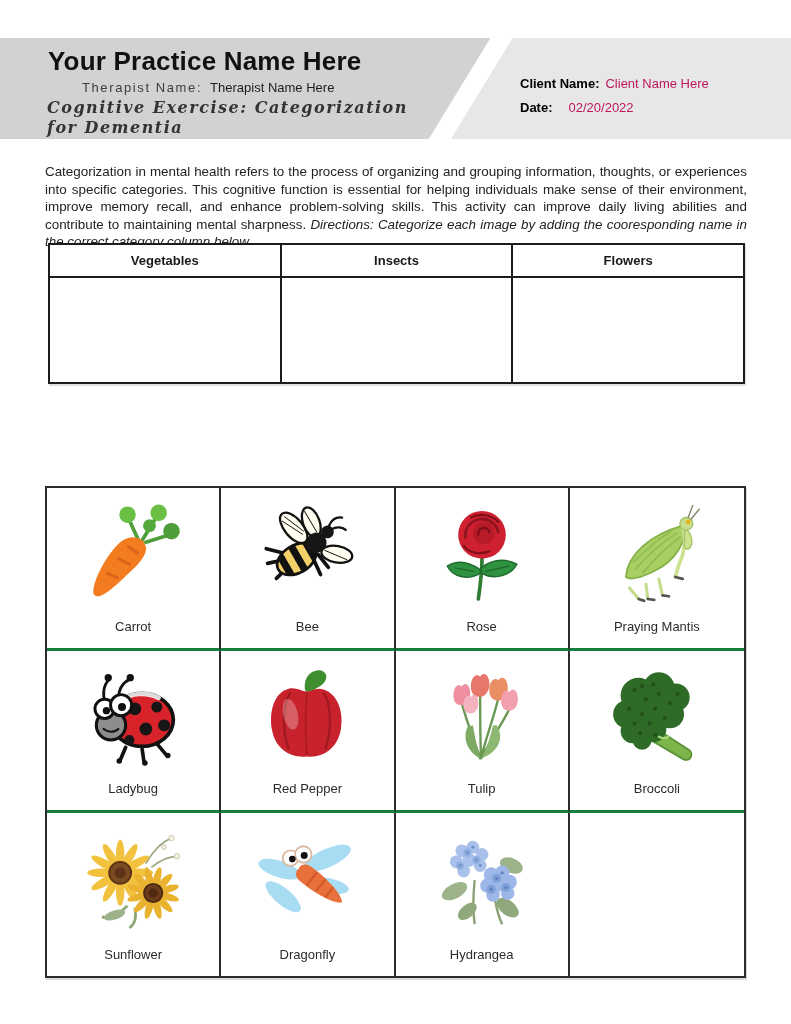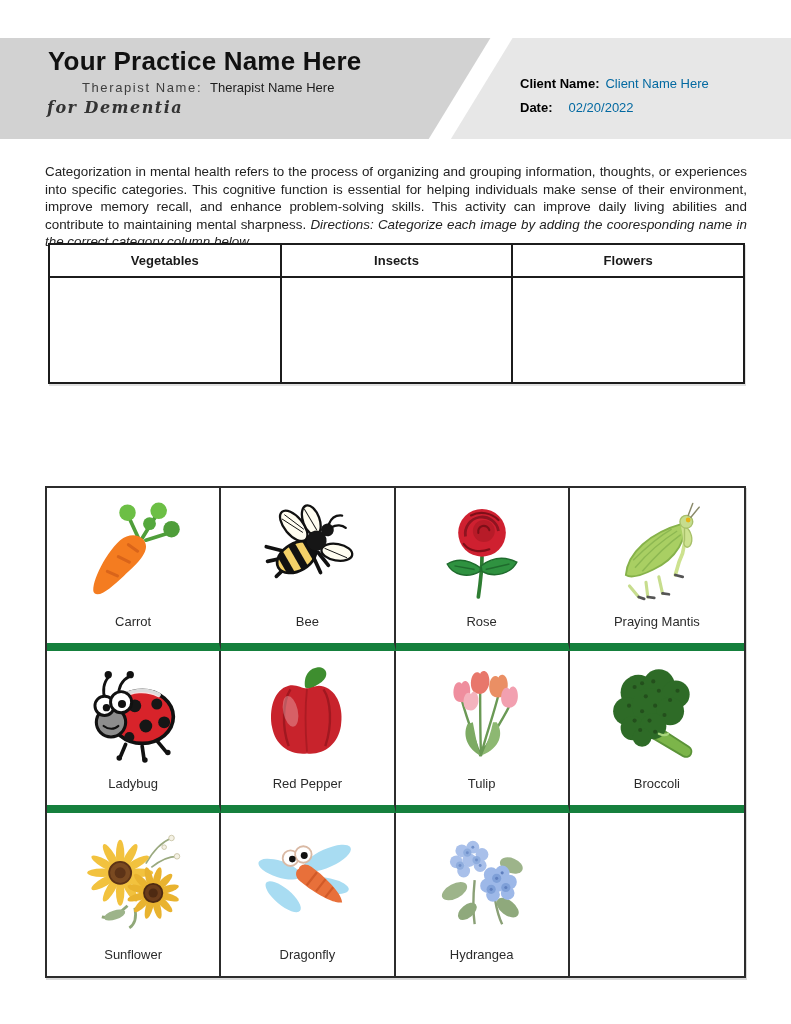--- a/index.html
+++ b/index.html
@@ -13,40 +13,40 @@
 
   .practice-title { position:absolute; left:48px; top:46px; font-size:26px; font-weight:bold; color:#111; letter-spacing:0.2px; }
   .therapist-line { position:absolute; left:49px; top:80px; font-size:13px; }
   .therapist-line .lab { letter-spacing:1.6px; color:#3d3d3d;margin-left:33px; }
   .therapist-line .val { margin-left:8px; color:#1c1c1c; }
   .script-title { position:absolute; left:47px; top:98px; font-family:"DejaVu Serif", serif; font-style:italic; font-weight:bold; font-size:16px; line-height:20px; color:#333; letter-spacing:1.5px; }
 
   .client-block { position:absolute; left:520px; top:76px; font-size:13px; color:#222; }
   .client-block .row { margin-bottom:9px; }
   .client-block .lab { color:#000000;font-weight:bold; }
-  .client-block .val { color:#0369a1; }
+  .client-block .val { color:#be185d; }
   .client-block .row1 .val { margin-left:6px; }
   .client-block .row2 .val { margin-left:16px;margin-top:20px; }
 
   
   .intro { position:absolute; left:45px; top:163px; width:702px; font-size:13.4px; line-height:17.6px; text-align:justify; color:#222; }
   .intro em { font-style:italic; }
 
   
   .cat-table { position:absolute; left:48px; top:243px; width:697px; height:141px; border:2px solid #1c1c1c; box-shadow:1px 2px 0 rgba(0,0,0,.12); display:flex; flex-direction:column; background:#fff; }
   .cat-head { display:flex; height:33px; border-bottom:2px solid #1c1c1c; }
   .cat-head .hcell { flex:1; display:flex; align-items:center; justify-content:center; font-weight:bold; font-size:13px; border-right:2px solid #1c1c1c; }
   .cat-head .hcell:last-child { border-right:none;text-align:center; }
   .cat-body { display:flex; flex:1; }
   .cat-body .bcell { flex:1; border-right:2px solid #1c1c1c; }
   .cat-body .bcell:last-child { border-right:none; }
 
   
   .img-grid { position:absolute; left:45px; top:486px; width:701px; height:492px; border:2px solid #2c2c2c; box-shadow:1px 2px 0 rgba(0,0,0,.15); display:grid; grid-template-columns:repeat(4,1fr); grid-template-rows:repeat(3,1fr); background:#fff; }
-  .cell { border-right:2px solid #2c2c2c; border-bottom:8px solid #15803d; display:flex; flex-direction:column; align-items:center; }
+  .cell { border-right:2px solid #2c2c2c; border-bottom:3px solid #15803d; display:flex; flex-direction:column; align-items:center; }
   .cell:nth-child(4n) { border-right:none; }
   .cell:nth-child(n+9) { border-bottom:none; }
   .cell .art { flex:1; display:flex; align-items:center; justify-content:center; width:100%; padding-top:4px; }
   .cell figcaption { font-size:13px; color:#2b2b2b; padding-bottom:14px; }
   figure { display:flex; flex-direction:column; width:100%; height:100%; align-items:center; }
 </style>
 </head>
 <body>
 
 <div>
@@ -56,20 +56,21 @@
     <div class="band-light"></div>
   </div>
 
   <h1 class="practice-title">Your Practice Name Here</h1>
 
   <div class="therapist-line">
     <span class="lab">Therapist Name:</span><span class="val">Therapist Name Here</span>
   </div>
 
   <div class="script-title">
+    <div>Cognitive Exercise: Categorization</div>
     <div>for Dementia</div>
   </div>
 
   <div class="client-block">
     <div class="row row1">
       <span class="lab">Client Name:</span><span class="val">Client Name Here</span>
     </div>
     <div class="row row2">
       <span class="lab">Date:</span><span class="val">02/20/2022</span>
     </div>

